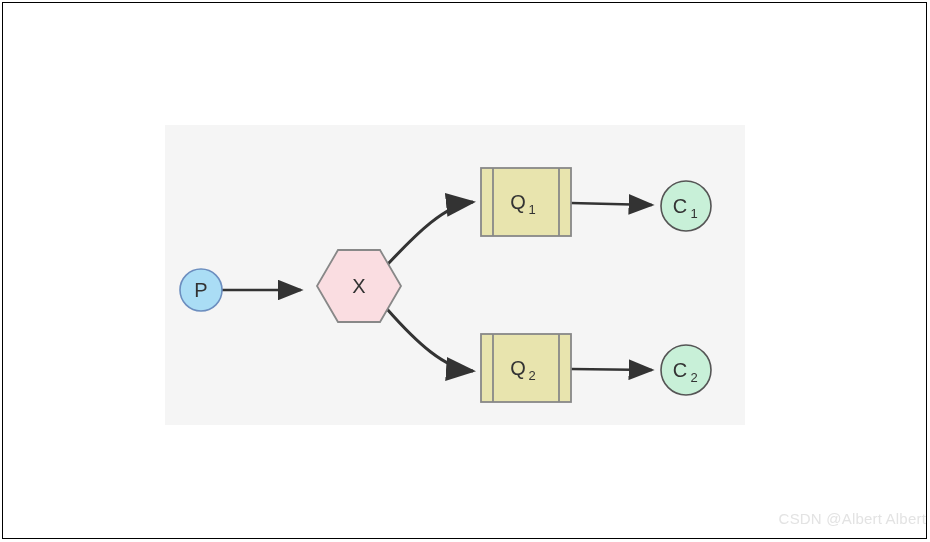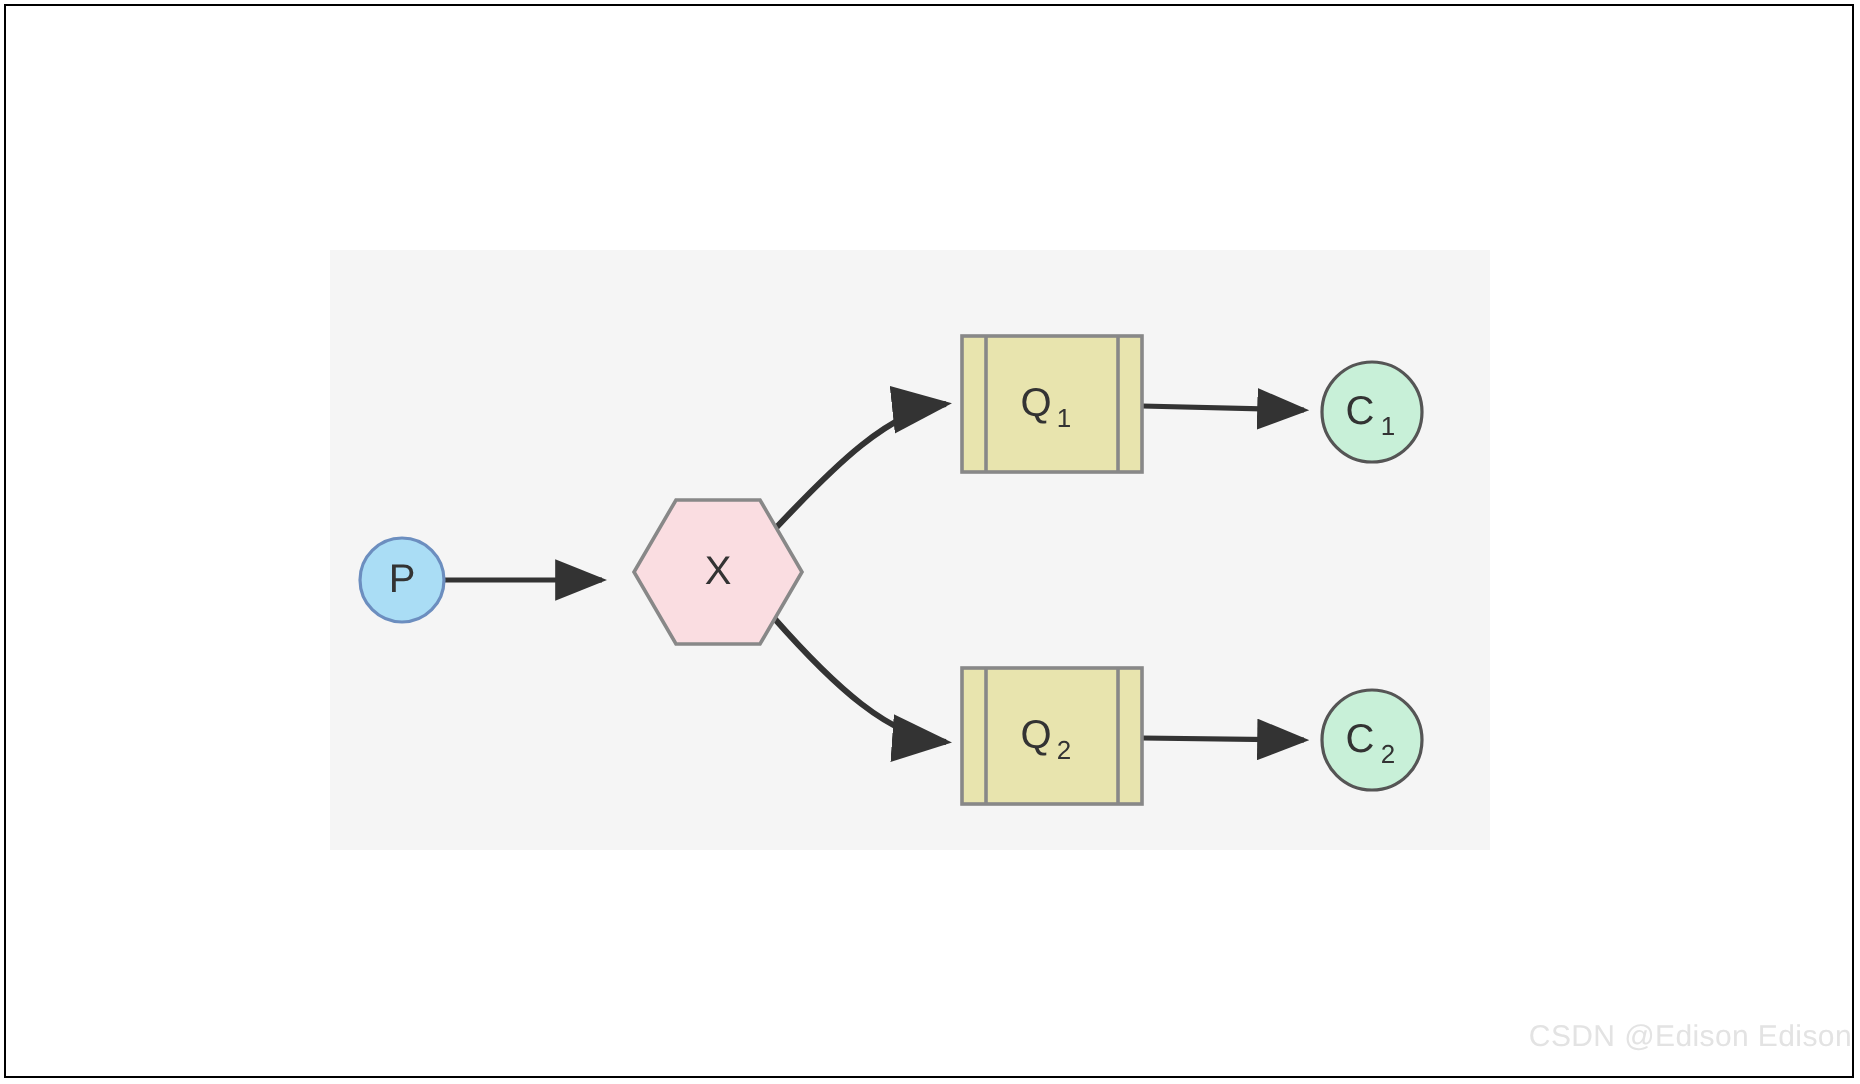--- a/index.html
+++ b/index.html
@@ -134,15 +134,15 @@
         <g>
           <circle cx="521" cy="245" r="25" fill="#c8f0d8" stroke="#555555" stroke-width="1.6"></circle>
           <text class="node-label" x="515" y="245" text-anchor="middle" dominant-baseline="central">C</text>
           <text class="node-sub" x="529" y="252" text-anchor="middle" dominant-baseline="central">2</text>
         </g>
 
       </g>
     </svg>
   </div>
 
-  <div id="watermark">CSDN @Edison Edison</div>
+  <div id="watermark">CSDN @Albert Albert</div>
 
 </div>
 
 </body></html>

